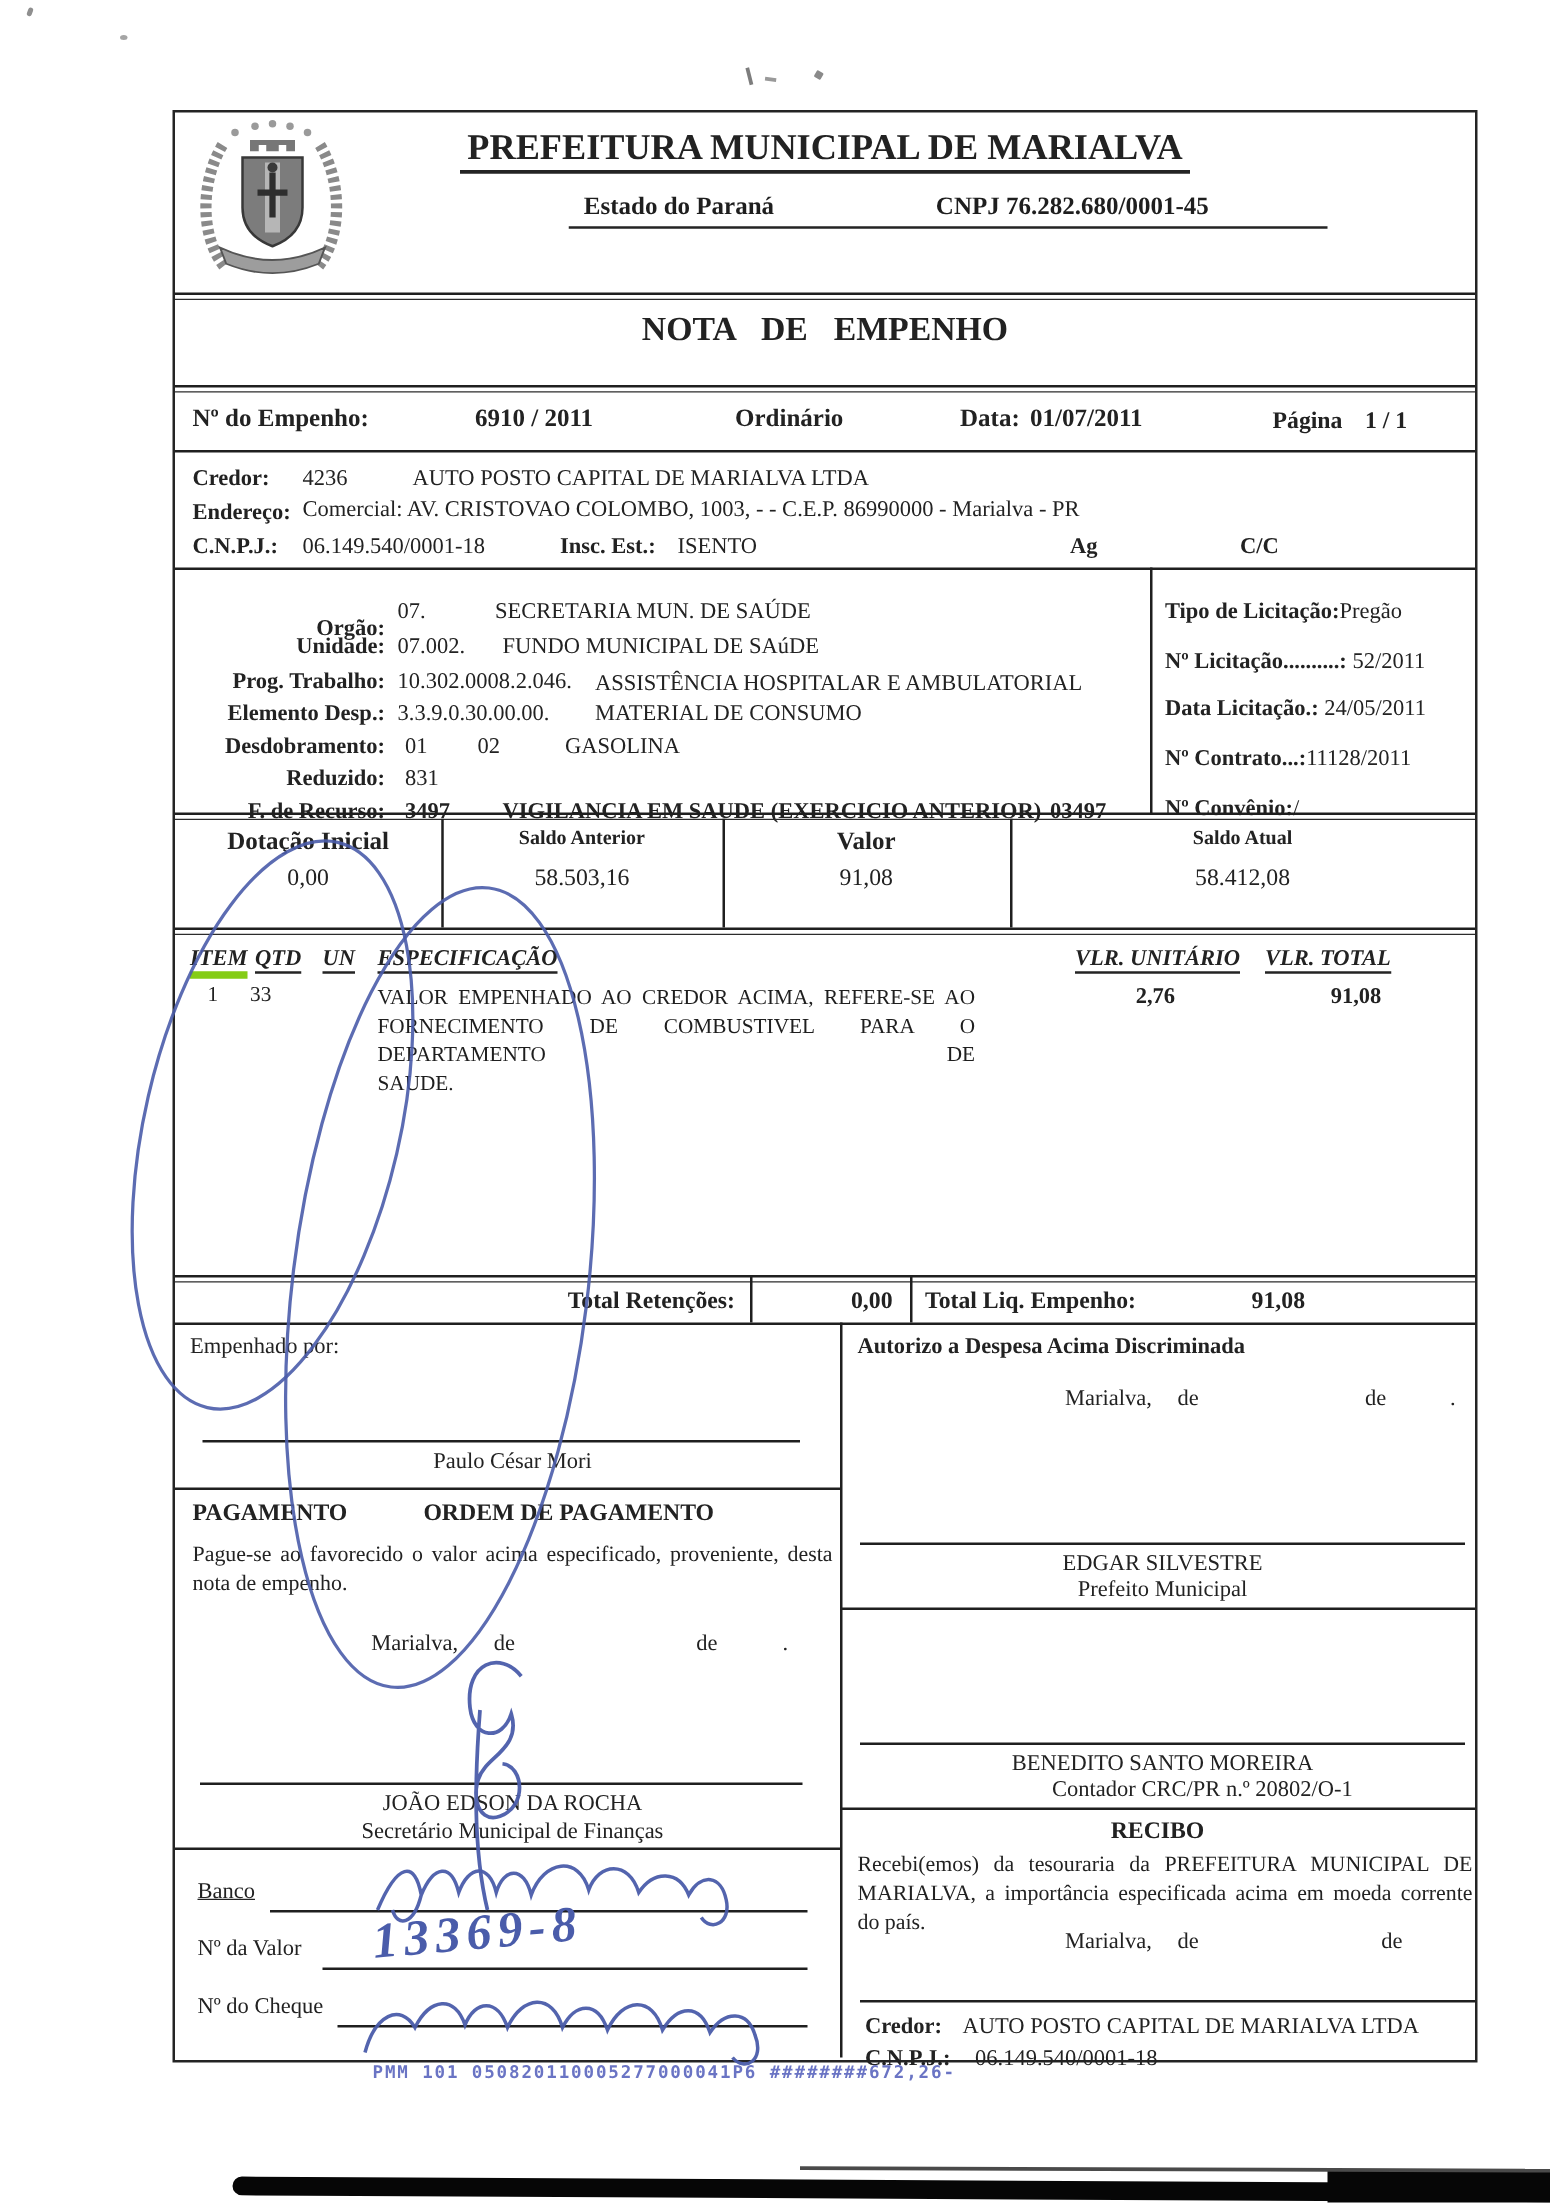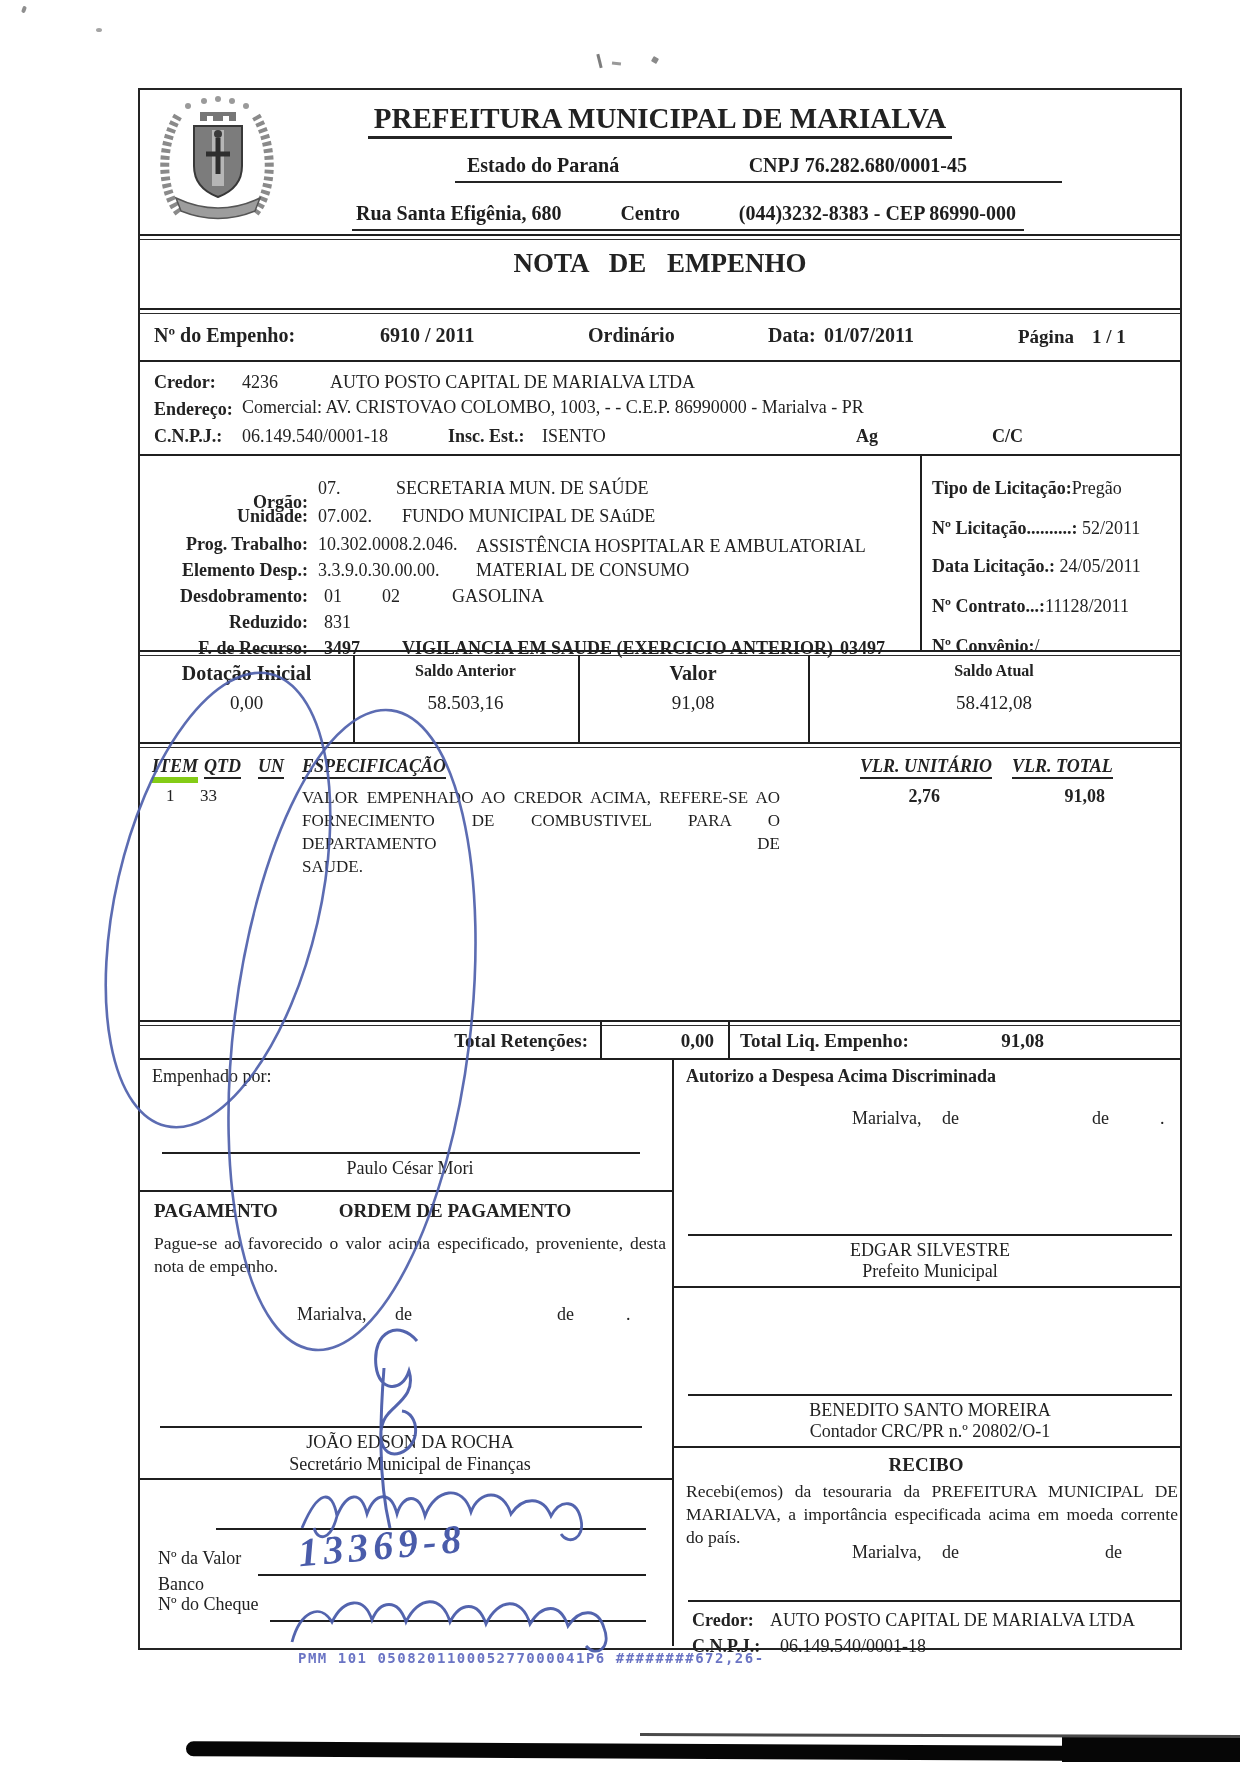--- a/index.html
+++ b/index.html
@@ -54,25 +54,20 @@
       <path d="M28,104 q42,20 84,0 l-5,13 q-37,15 -74,0 z" fill="#9d9d9d" stroke="#555" stroke-width="1.5"></path>
     </svg>
 
     <div class="t ctr" style="left:150px;top:12px;width:740px;">
       <span style="font-size:29px;font-weight:bold;border-bottom:3px solid #242424;padding:0 6px 2px 6px;">PREFEITURA MUNICIPAL DE MARIALVA</span>
     </div>
     <div class="abs" style="left:315px;top:64px;width:500px;display:flex;justify-content:space-between;padding:0 95px 4px 12px;border-bottom:2px solid #242424;">
       <span class="b" style="font-size:20px;">Estado do Paraná</span>
       <span class="b" style="font-size:20px;">CNPJ 76.282.680/0001-45</span>
     </div>
-    <div class="abs" style="left:212px;top:112px;width:660px;display:flex;justify-content:space-between;padding:0 8px 4px 4px;border-bottom:2px solid #242424;">
-      <span class="b" style="font-size:20px;">Rua Santa Efigênia, 680</span>
-      <span class="b" style="font-size:20px;">Centro</span>
-      <span class="b" style="font-size:20px;">(044)3232-8383  -  CEP 86990-000</span>
-    </div>
 
     <div class="hl" style="left:0;top:144px;width:1040px;"></div>
     <div class="hl1" style="left:0;top:149px;width:1040px;"></div>
 
     <div class="t ctr b" style="left:0;top:158px;width:1040px;font-size:27px;word-spacing:14px;">NOTA  DE  EMPENHO</div>
 
     <div class="hl" style="left:0;top:218px;width:1040px;"></div>
     <div class="hl1" style="left:0;top:223px;width:1040px;"></div>
 
     <div class="t b" style="left:14px;top:234px;font-size:20px;">Nº do Empenho:</div>
@@ -213,31 +208,31 @@
     <div class="t just" style="left:14px;top:1142px;width:512px;font-size:17.5px;line-height:23px;">Pague-se ao favorecido o valor acima especificado, proveniente, desta nota de empenho.</div>
     <div class="t" style="left:157px;top:1214px;">Marialva,</div>
     <div class="t" style="left:255px;top:1214px;">de</div>
     <div class="t" style="left:417px;top:1214px;">de</div>
     <div class="t" style="left:486px;top:1214px;">.</div>
     <div class="hl" style="left:20px;top:1336px;width:482px;height:2px;"></div>
     <div class="t ctr" style="left:90px;top:1342px;width:360px;">JOÃO EDSON DA ROCHA</div>
     <div class="t ctr" style="left:90px;top:1364px;width:360px;">Secretário Municipal de Finanças</div>
     <div class="hl" style="left:0;top:1388px;width:532px;"></div>
 
-    <div class="t" style="left:18px;top:1484px;">Banco</div>
+    <div class="t" style="left:18px;top:1412px;text-decoration:underline;">Banco</div>
     <div class="hl" style="left:76px;top:1438px;width:430px;height:2px;"></div>
     <div class="t" style="left:18px;top:1458px;">Nº da Valor</div>
     <div class="hl" style="left:118px;top:1484px;width:388px;height:2px;"></div>
     <div class="t" style="left:18px;top:1504px;">Nº do Cheque</div>
     <div class="hl" style="left:130px;top:1530px;width:376px;height:2px;"></div>
     <div class="hand" style="left:158px;top:1432px;font-size:40px;letter-spacing:5px;transform:rotate(-5deg);">13369-8</div>
 
     <div class="hl" style="left:548px;top:1304px;width:484px;height:2px;"></div>
     <div class="t ctr" style="left:620px;top:1310px;width:340px;">BENEDITO SANTO MOREIRA</div>
-    <div class="t ctr" style="left:620px;top:1331px;width:340px;">Contador CRC/PR n.º 20802/O-1</div>
+    <div class="t ctr" style="left:652px;top:1331px;width:340px;">Contador CRC/PR n.º 20802/O-1</div>
     <div class="hl" style="left:532px;top:1356px;width:508px;"></div>
 
     <div class="t b ctr" style="left:532px;top:1364px;width:508px;font-size:19px;">RECIBO</div>
     <div class="t just" style="left:546px;top:1390px;width:492px;font-size:17.5px;line-height:23px;">Recebi(emos) da tesouraria da PREFEITURA MUNICIPAL DE MARIALVA, a importância especificada acima em moeda corrente do país.</div>
     <div class="t" style="left:712px;top:1452px;">Marialva,</div>
     <div class="t" style="left:802px;top:1452px;">de</div>
     <div class="t" style="left:965px;top:1452px;">de</div>
     <div class="hl" style="left:548px;top:1510px;width:492px;"></div>
     <div class="t b" style="left:552px;top:1520px;">Credor:</div>
     <div class="t" style="left:630px;top:1520px;">AUTO POSTO CAPITAL DE MARIALVA LTDA</div>

